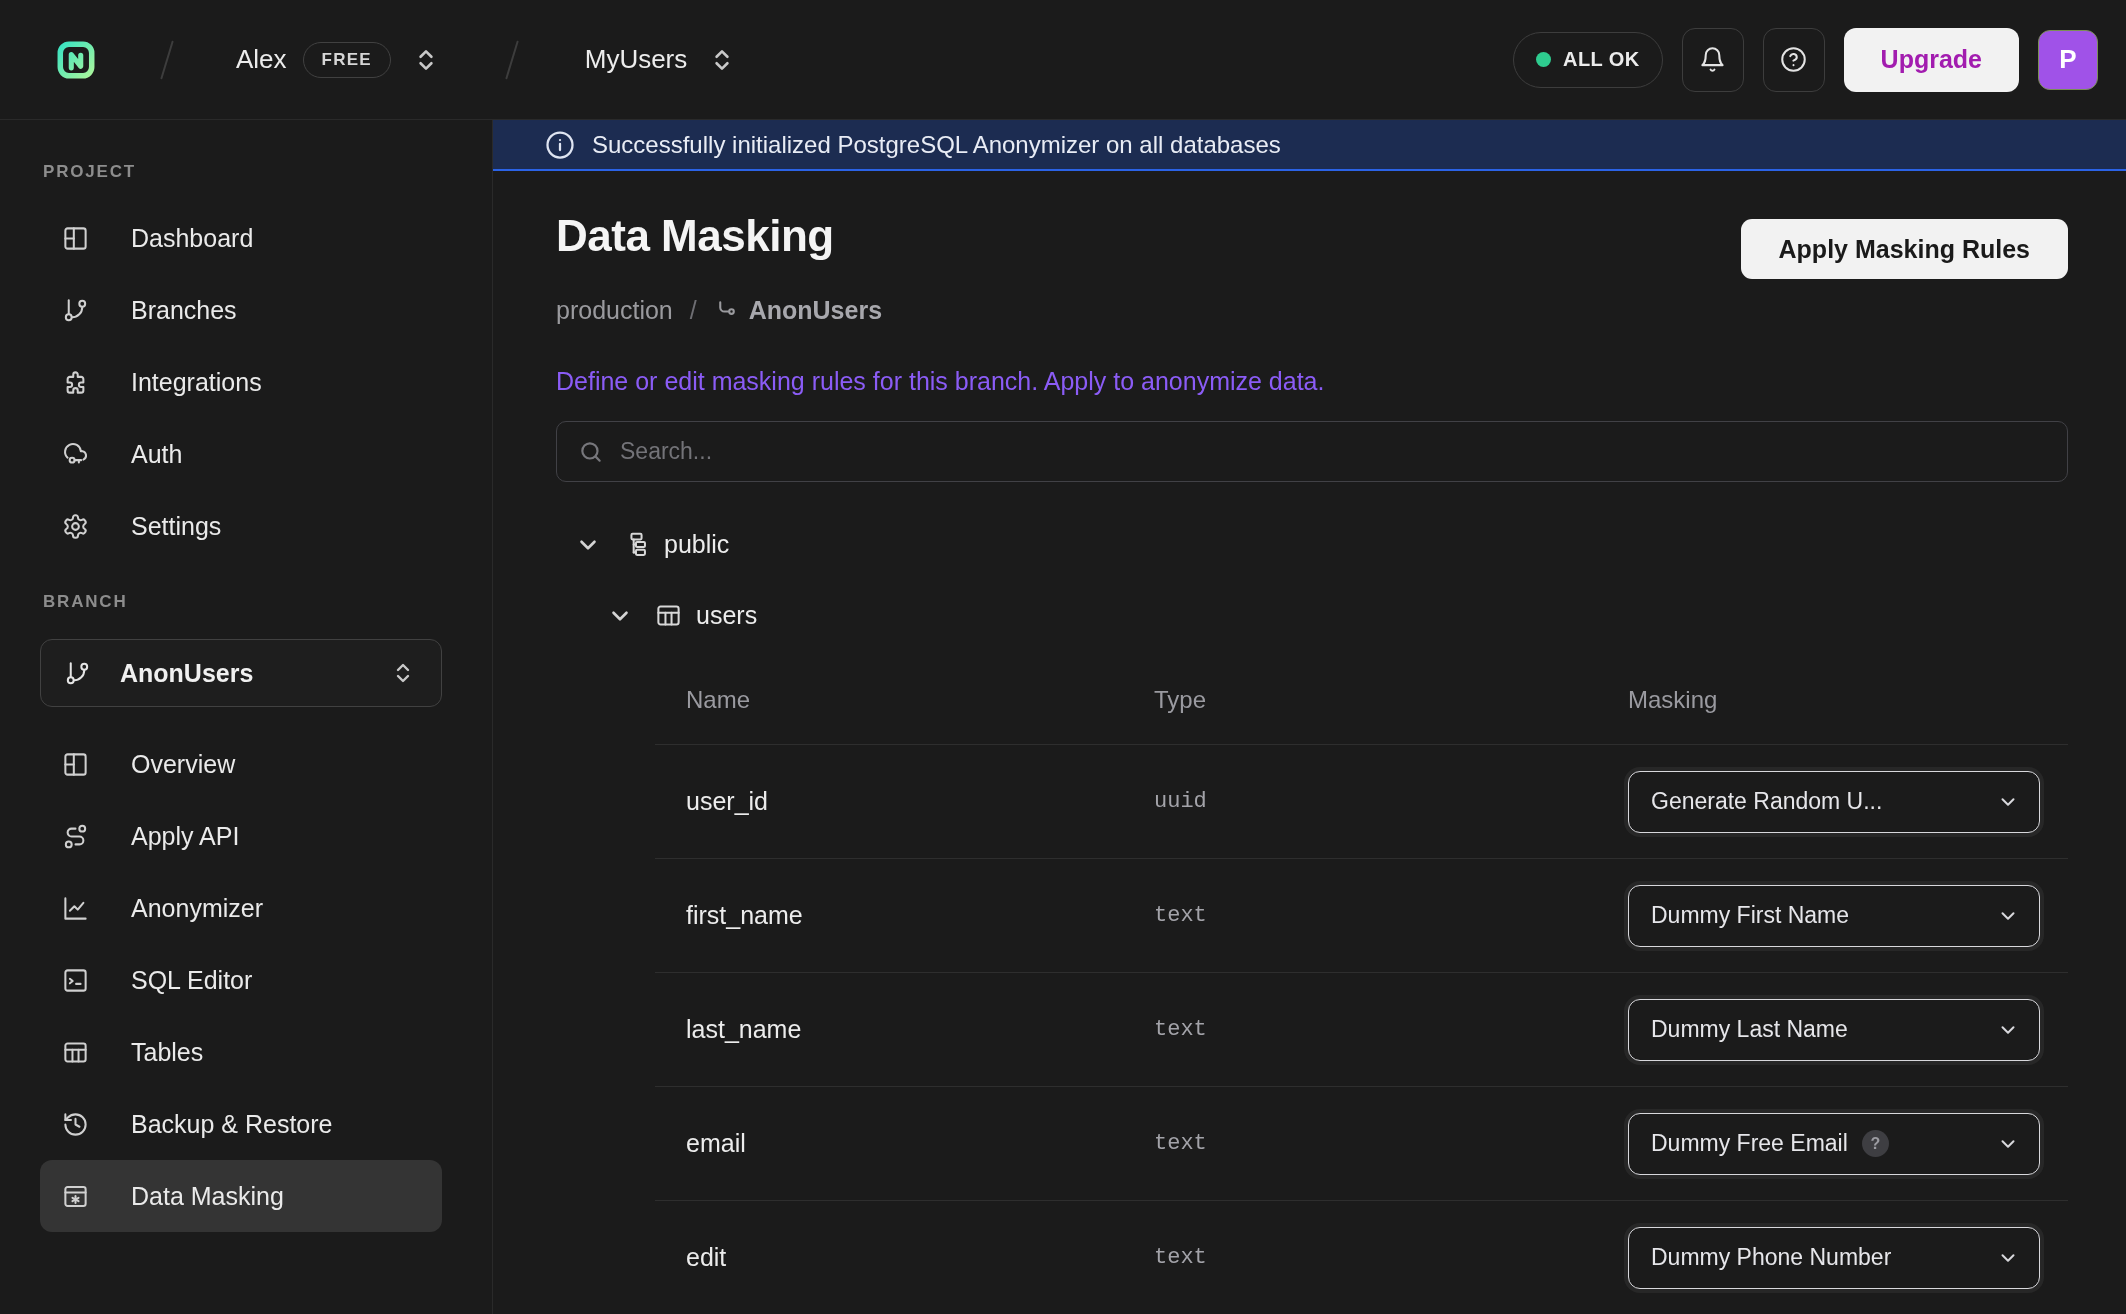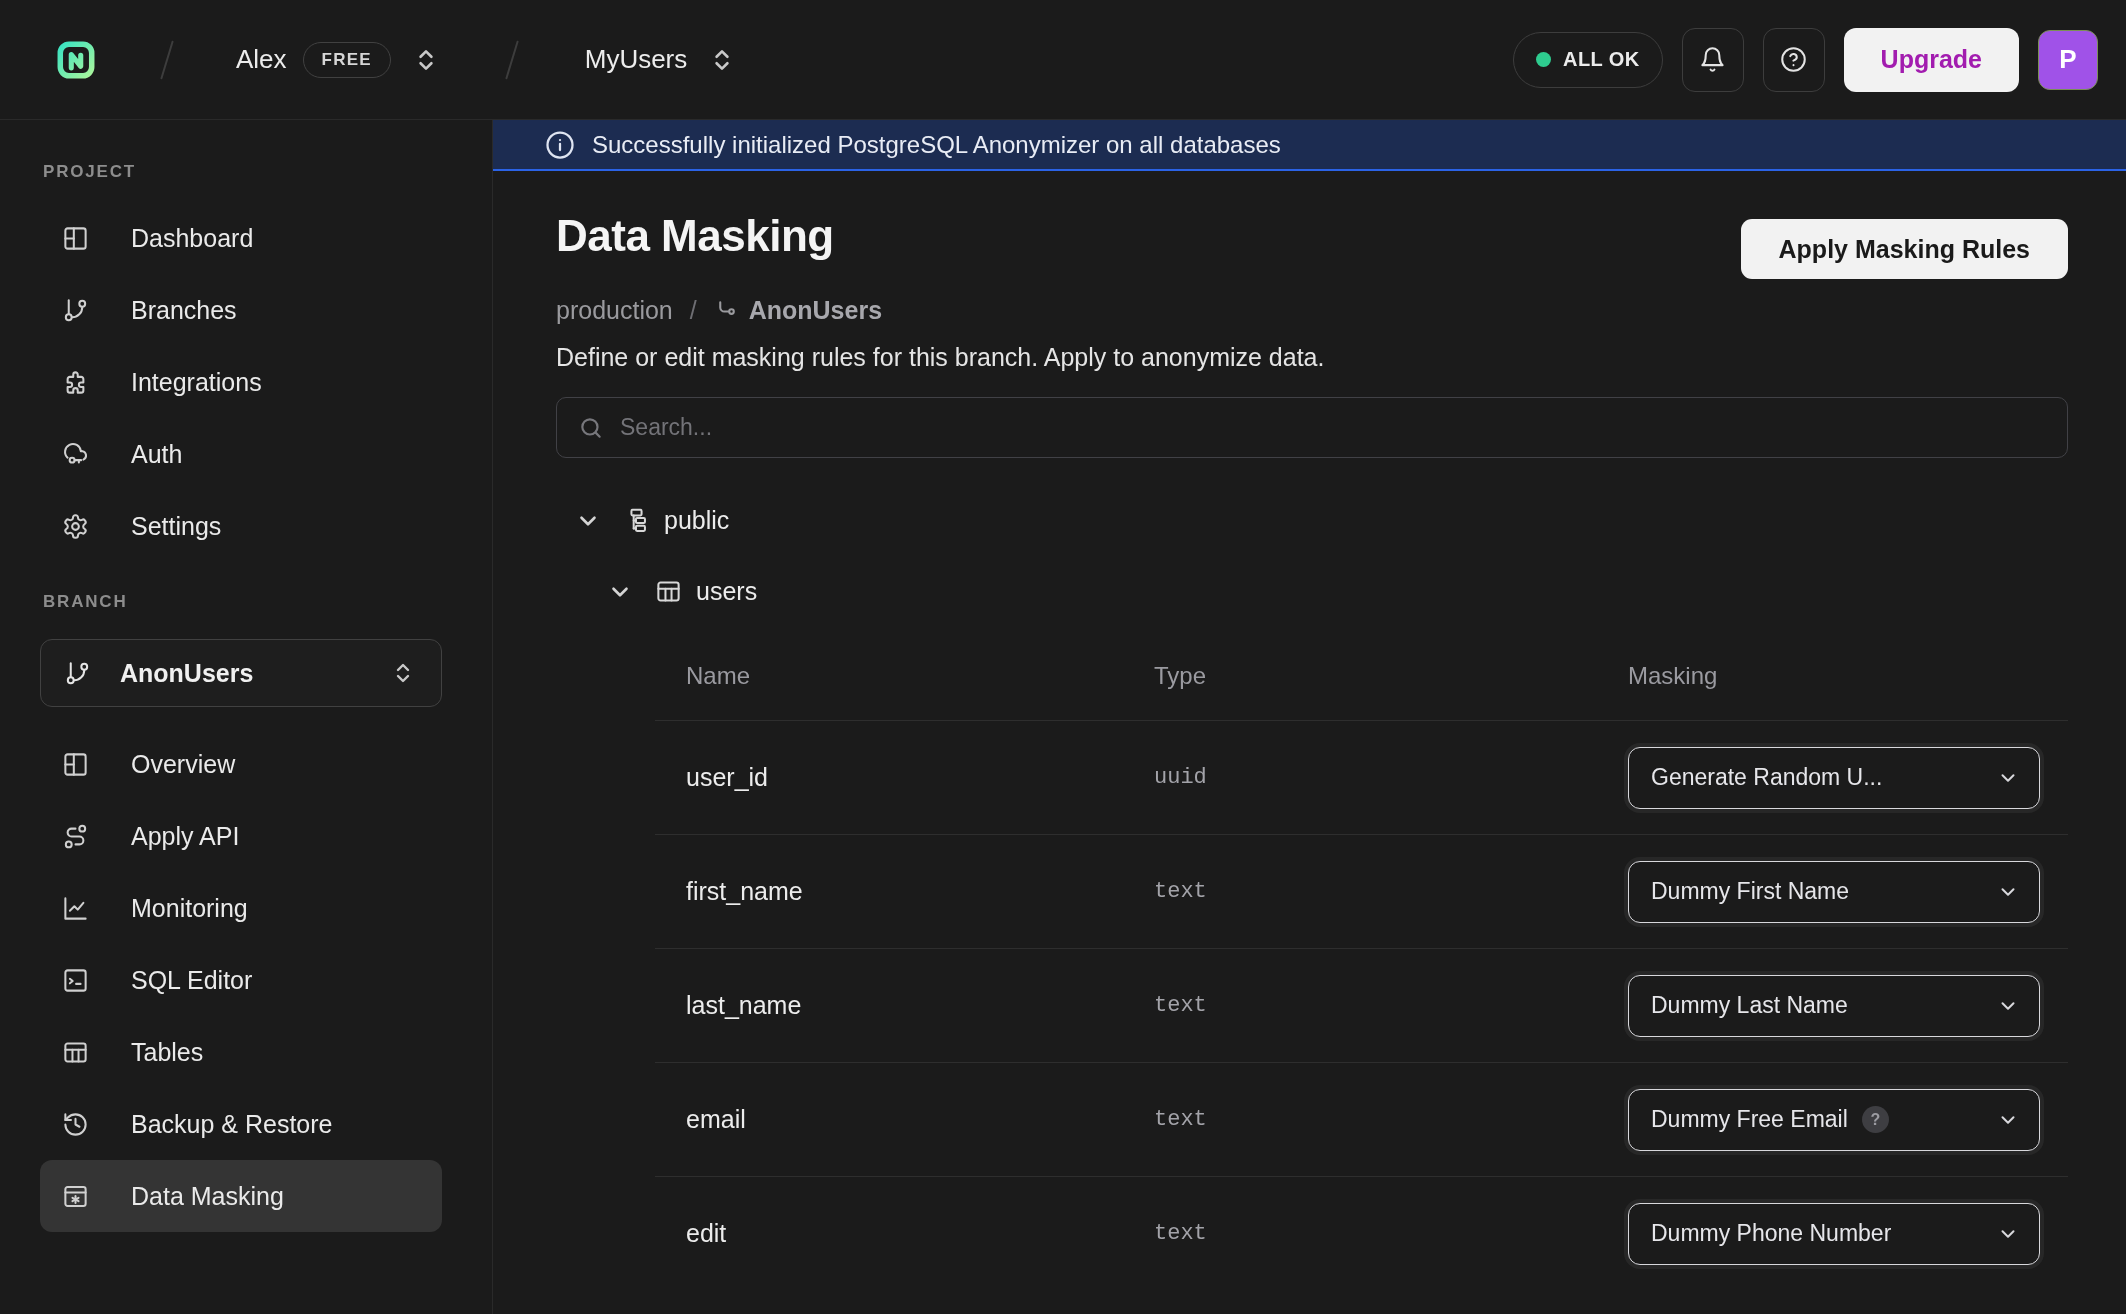--- a/index.html
+++ b/index.html
@@ -86,21 +86,21 @@
   .apply-btn{
     height:60px; padding:0 38px; background:#f2f2f2; color:#1a1a1a;
     font-family:"Liberation Sans",sans-serif; font-size:25px; font-weight:600;
     border:none; border-radius:11px; cursor:pointer; margin-top:8px;
   }
   .breadcrumb{ margin-top:17px; display:flex; align-items:center; gap:17px; font-size:25px; }
   .bc-parent{ color:#9a9a9e; }
   .bc-sep{ color:#6e6e73; }
   .bc-branch{ display:flex; align-items:center; gap:10px; color:#a8a8ad; font-weight:700; }
   .bc-branch .cicon{ color:#9a9a9e; }
-  .description{ margin-top:18px; font-size:25px; color:#e5e5e5; }
+  .description{ margin-top:42px; font-size:25px; color:#8b5cf6; }
 
   .search-box{
     margin-top:25px; height:61px; border:1.5px solid #414146; border-radius:10px;
     display:flex; align-items:center; gap:16px; padding:0 21px;
   }
   .search-box .sicon{ color:#77777c; flex:0 0 auto; }
   .search-box input{
     flex:1; background:transparent; border:none; outline:none;
     font-family:"Liberation Sans",sans-serif; font-size:23px; color:#e5e5e5;
   }
@@ -309,21 +309,21 @@
         <span>Apply API</span>
       </div>
 
       <div class="nav-item">
         <span class="nicon">
           <svg width="27" height="27" viewBox="0 0 24 24" fill="none" stroke="currentColor" stroke-width="1.8" stroke-linecap="round" stroke-linejoin="round">
               <path d="M3 3v18h18"></path>
               <path d="m7 14 4-4 3 3 5-6"></path>
             </svg>
         </span>
-        <span>Monitoring</span>
+        <span>Anonymizer</span>
       </div>
 
       <div class="nav-item">
         <span class="nicon">
           <svg width="27" height="27" viewBox="0 0 24 24" fill="none" stroke="currentColor" stroke-width="1.8" stroke-linecap="round" stroke-linejoin="round">
               <rect x="3" y="3" width="18" height="18" rx="2"></rect>
               <path d="m7 10.5 2.5 2L7 14.5"></path>
               <path d="M12.5 15h4"></path>
             </svg>
         </span>

